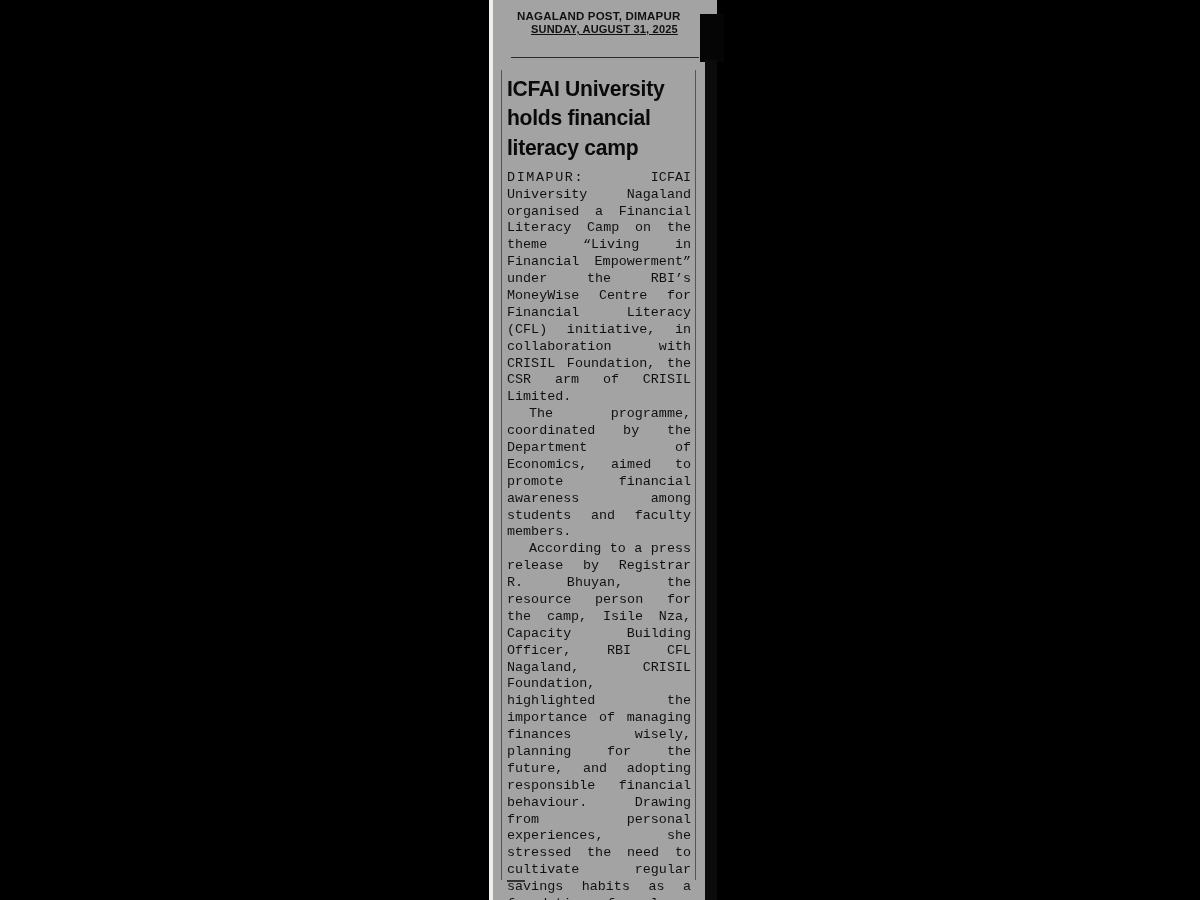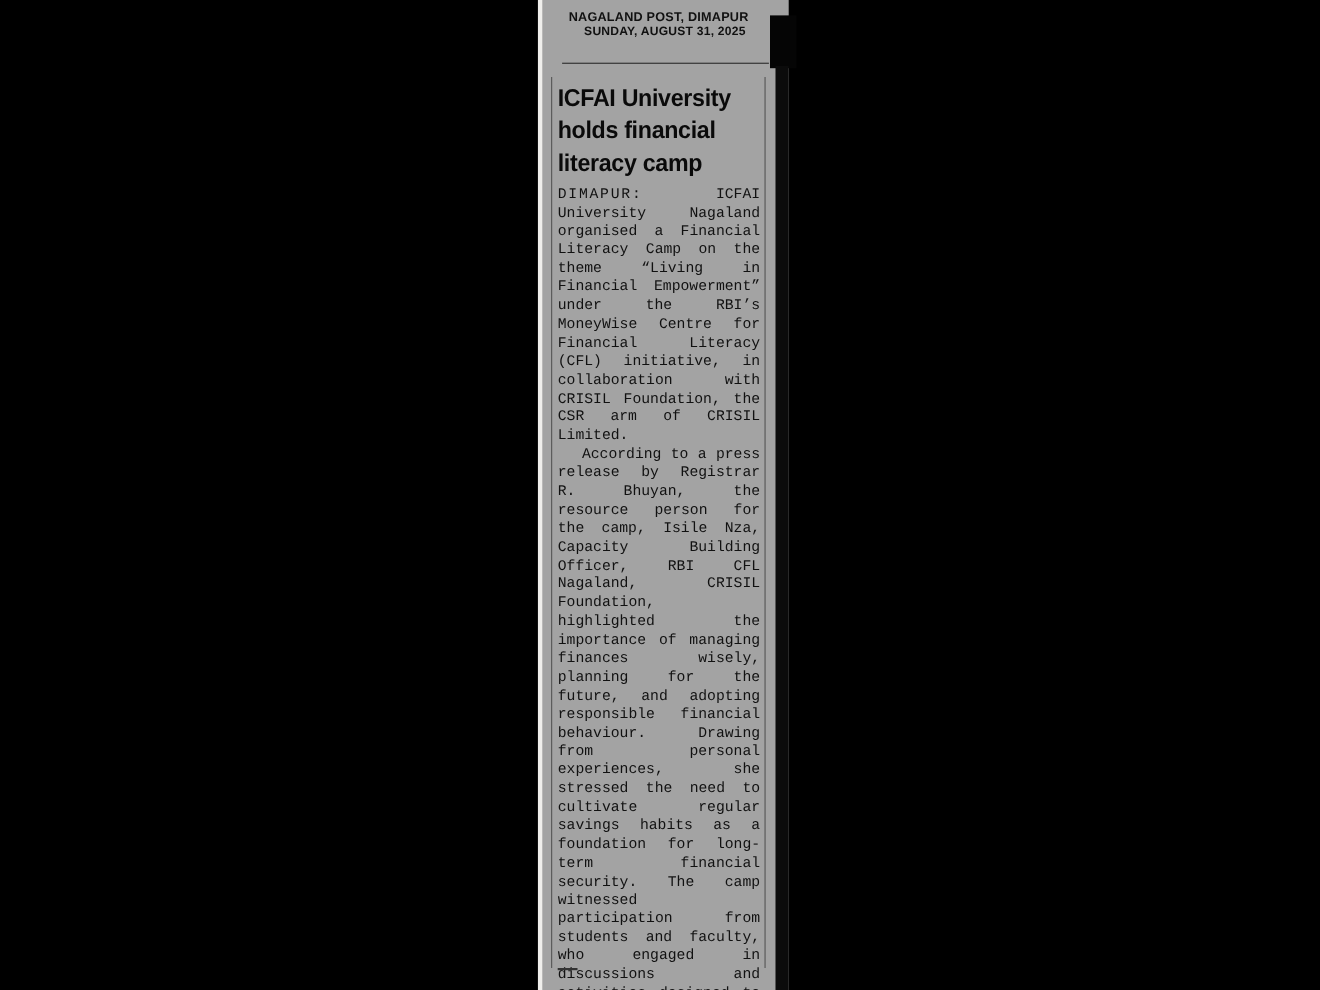--- a/index.html
+++ b/index.html
@@ -64,20 +64,21 @@
   }
   .masthead .line2 {
     font-family: "Liberation Sans", sans-serif;
     font-size: 11px;
     font-weight: 700;
     color: #111;
     letter-spacing: 0.2px;
     white-space: nowrap;
     margin-top: 1px;
     padding-left: 14px;
+    text-decoration: underline;
   }
   .masthead-rule {
     position: absolute;
     left: 22px;
     top: 57px;
     width: 188px;
     height: 1px;
     background: #2b2b2b;
   }
   
@@ -173,20 +174,21 @@
     <div class="article">
 
       <h1 class="headline">
         <span class="hl-line">ICFAI University</span>
         <span class="hl-line">holds financial</span>
         <span class="hl-line">literacy camp</span>
       </h1>
 
       <div class="body-text">
         <p class="first"><span class="lead-city">DIMAPUR:</span> <span>ICFAI University Nagaland organised a Financial Literacy Camp on the theme “Living in Financial Empowerment” under the RBI’s MoneyWise Centre for Financial Literacy (CFL) initiative, in collaboration with CRISIL Foundation, the CSR arm of CRISIL Limited.</span></p>
+        <p>The programme, coordinated by the Department of Economics, aimed to promote financial awareness among students and faculty members.</p>
         <p>According to a press release by Registrar R. Bhuyan, the resource person for the camp, Isile Nza, Capacity Building Officer, RBI CFL Nagaland, CRISIL Foundation, highlighted the importance of managing finances wisely, planning for the future, and adopting responsible financial behaviour. Drawing from personal experiences, she stressed the need to cultivate regular savings habits as a foundation for long-term financial security. The camp witnessed participation from students and faculty, who engaged in discussions and activities designed to build essential financial skills for a secure future.</p>
       </div>
 
     </div>
 
     <div class="bottom-mark"></div>
   </div>
 
   <div class="scan-edge-black"></div>
   <div class="scan-edge-black2"></div>

